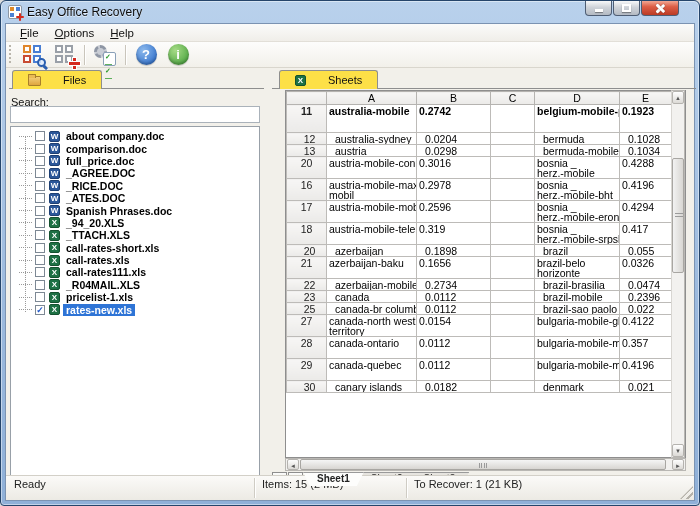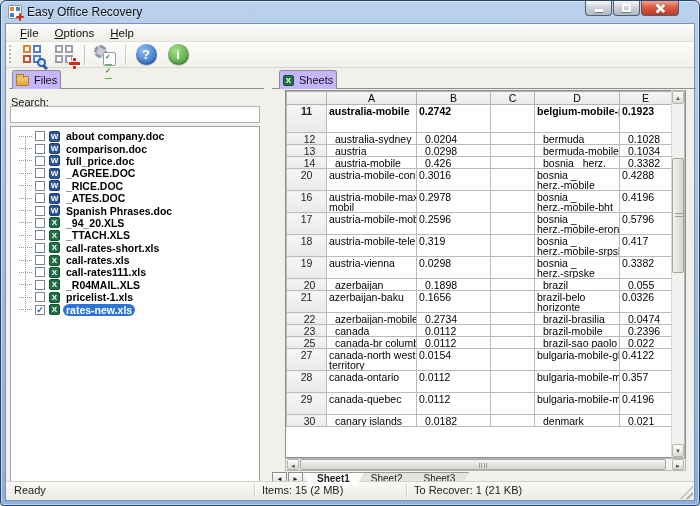--- a/index.html
+++ b/index.html
@@ -51,40 +51,40 @@
   .gear{position:absolute;left:0;top:1px;width:13px;height:13px;border-radius:50%;border:3px dashed #8f97a5;background:#c9cdd5;}
   .checklist{position:absolute;right:0;bottom:0;width:13px;height:14px;background:#fff;border:1px solid #8aa0b8;border-radius:2px;
              font-size:7px;line-height:7px;color:#2c9a2c;padding:0 1px;font-weight:bold;}
   .round-btn{width:21px;height:21px;border-radius:50%;color:#fff;font-weight:bold;font-size:13px;line-height:21px;text-align:center;
              box-shadow:inset 0 -2px 3px rgba(0,0,0,.25), 0 1px 1px rgba(0,0,0,.2);}
   .round-btn.help{background:radial-gradient(circle at 35% 30%,#8cb9ec,var(--help_blue));}
   .round-btn.about{background:radial-gradient(circle at 35% 30%,#a6db86,var(--about_green));}
   
   .main{position:absolute;left:0;top:44px;right:0;height:417px;}
   .panel-tab{position:absolute;top:2px;height:19px;border:1px solid #8e8e8e;border-bottom:none;border-radius:3px 3px 0 0;
-             background:#c4b5fd;display:flex;align-items:center;gap:5px;padding:0 3px;font-size:11px;color:#111;z-index:2;}
+             background:#fde047;display:flex;align-items:center;gap:22px;padding:0 15px;font-size:11px;color:#111;z-index:2;}
   .pane-line{position:absolute;top:20px;border-top:1px solid #8e8e8e;}
   .folder{position:relative;width:13px;height:10px;background:linear-gradient(#f3cf7a,#dfa63e);border:1px solid #a97f2a;border-radius:1px;margin-top:2px;}
   .folder::before{content:'';position:absolute;left:-1px;top:-3px;width:6px;height:3px;background:#e9bb55;border:1px solid #a97f2a;border-bottom:none;border-radius:1px 1px 0 0;}
   .ficon{display:inline-flex;align-items:center;justify-content:center;width:11px;height:11px;border-radius:2px;
          color:#fff;font-size:8px;font-weight:bold;line-height:11px;flex:none;}
   .ficon.doc{background:var(--word_blue);border:1px solid #1d3f73;}
   .ficon.xls{background:var(--excel_green);border:1px solid #14512f;}
   
   .search-label{position:absolute;left:5px;top:28px;font-size:11px;color:#111;}
   .search-input{position:absolute;left:4px;top:38px;width:250px;height:17px;border:1px solid #aab2ba;background:#fff;font:11px "Liberation Sans",sans-serif;padding:0 3px;}
   .tree{position:absolute;left:4px;top:58px;width:250px;height:356px;background:#fff;border:1px solid #98a0a8;overflow:hidden;padding-top:3px;}
   .tree-inner{position:relative;}
   .tree-inner::before{content:'';position:absolute;left:14px;top:6px;height:176px;border-left:1px dotted #9a9a9a;}
   .tree-item{display:flex;align-items:center;height:12.4px;padding-left:8px;cursor:default;}
   .stub{width:13px;border-top:1px dotted #9a9a9a;margin-right:3px;flex:none;}
   .cb{width:10px;height:10px;border:1px solid #7d8894;background:#fff;margin-right:4px;flex:none;
       font-size:9px;line-height:9px;text-align:center;color:#1f57c8;font-weight:bold;}
   .flabel{font-size:10.5px;font-weight:bold;color:#000;padding:0 3px;margin-left:3px;white-space:nowrap;}
-  .flabel.sel{background:var(--selection);color:#fff;border-radius:6px;}
+  .flabel.sel{background:var(--selection);color:#fff;}
   
   .grid{position:absolute;left:279px;top:22px;width:401px;height:368px;background:#fff;border:1px solid #8e8e8e;overflow:hidden;}
   table.sheet{border-collapse:collapse;table-layout:fixed;width:385px;font-size:10.5px;color:#000;}
   table.sheet th{background:linear-gradient(#f7f6f5,#ebeae8);border:1px solid #b5b3b0;font-weight:normal;height:12px;font-size:10.5px;padding:0;}
   table.sheet td{border:1px solid #bdbbb8;padding:1px 2px 0 2px;vertical-align:top;white-space:pre;overflow:hidden;line-height:10px;}
   td.rownum{background:linear-gradient(#f7f6f5,#ebeae8);text-align:center;vertical-align:middle;color:#222;}
   tr.r-short td{height:12px;padding-left:8px;}
   tr.r-tall td{height:22px;}
   tr.r-first td{height:28px;font-weight:bold;}
   
@@ -103,21 +103,21 @@
         background:repeating-linear-gradient(90deg,#9b9b9b 0 1px,transparent 1px 2.5px);}
   
   .sheetbar{position:absolute;left:266px;top:404px;right:6px;height:14px;display:flex;align-items:stretch;}
   .nav-btn{width:15px;height:13px;border:1px solid #8e8e8e;background:linear-gradient(#fcfcfb,#e4e2dd);
            font-size:6.5px;line-height:12px;text-align:center;color:#222;margin-right:1px;flex:none;}
   .tabs{display:flex;margin-left:6px;}
   .sheet-tab{position:relative;padding:0 14px;font-size:10px;line-height:13px;color:#222;background:#e6e4df;
              clip-path:polygon(0 0,100% 0,calc(100% - 7px) 100%,7px 100%);margin-left:-7px;box-shadow:inset 0 1px 0 #9a9a9a;}
   .sheet-tab.active{background:#fdfdfc;font-weight:bold;z-index:2;}
   
-  .statusbar{position:absolute;left:0;right:0;bottom:0;height:19px;background:linear-gradient(#fbfaf8,#eceae4);
+  .statusbar{position:absolute;left:0;right:0;bottom:0;height:25px;background:linear-gradient(#fbfaf8,#eceae4);
              border-top:1px solid #d3d0c8;font-size:11px;color:#222;}
   .sb-sec{position:absolute;top:2px;}
   .sb-ready{left:8px;} .sb-items{left:256px;} .sb-recover{left:408px;}
   .sb-div{position:absolute;top:2px;bottom:2px;width:1px;background:#cfccc4;box-shadow:1px 0 0 #fff;}
   .sb-d1{left:248px;} .sb-d2{left:400px;}
   .grip{position:absolute;right:1px;bottom:1px;width:13px;height:13px;
         background:repeating-linear-gradient(135deg,transparent 0 3px,#b5b2aa 3px 5px);
         clip-path:polygon(100% 0,100% 100%,0 100%);}
 </style>
 </head>
@@ -336,28 +336,20 @@
                 <td class="c-e">0.1028</td>
               </tr>
               <tr class="r-short">
                 <td class="rownum">13</td>
                 <td class="c-a">austria</td>
                 <td class="c-b">0.0298</td>
                 <td class="c-c"></td>
                 <td class="c-d">bermuda-mobile</td>
                 <td class="c-e">0.1034</td>
               </tr>
-              <tr class="r-short">
-                <td class="rownum">14</td>
-                <td class="c-a">austria-mobile</td>
-                <td class="c-b">0.426</td>
-                <td class="c-c"></td>
-                <td class="c-d">bosnia _herz.</td>
-                <td class="c-e">0.3382</td>
-              </tr>
               <tr class="r-tall">
                 <td class="rownum">20</td>
                 <td class="c-a">austria-mobile-conne</td>
                 <td class="c-b">0.3016</td>
                 <td class="c-c"></td>
                 <td class="c-d">bosnia _
 herz.-mobile</td>
                 <td class="c-e">0.4288</td>
               </tr>
               <tr class="r-tall">
@@ -370,39 +362,30 @@
 herz.-mobile-bht</td>
                 <td class="c-e">0.4196</td>
               </tr>
               <tr class="r-tall">
                 <td class="rownum">17</td>
                 <td class="c-a">austria-mobile-mobilk</td>
                 <td class="c-b">0.2596</td>
                 <td class="c-c"></td>
                 <td class="c-d">bosnia _
 herz.-mobile-eronet</td>
-                <td class="c-e">0.5796</td>
+                <td class="c-e">0.4294</td>
               </tr>
               <tr class="r-tall">
                 <td class="rownum">18</td>
                 <td class="c-a">austria-mobile-telerin</td>
                 <td class="c-b">0.319</td>
                 <td class="c-c"></td>
                 <td class="c-d">bosnia _
 herz.-mobile-srpske</td>
                 <td class="c-e">0.417</td>
-              </tr>
-              <tr class="r-tall">
-                <td class="rownum">19</td>
-                <td class="c-a">austria-vienna</td>
-                <td class="c-b">0.0298</td>
-                <td class="c-c"></td>
-                <td class="c-d">bosnia _
-herz.-srpske</td>
-                <td class="c-e">0.3382</td>
               </tr>
               <tr class="r-short">
                 <td class="rownum">20</td>
                 <td class="c-a">azerbaijan</td>
                 <td class="c-b">0.1898</td>
                 <td class="c-c"></td>
                 <td class="c-d">brazil</td>
                 <td class="c-e">0.055</td>
               </tr>
               <tr class="r-tall">

